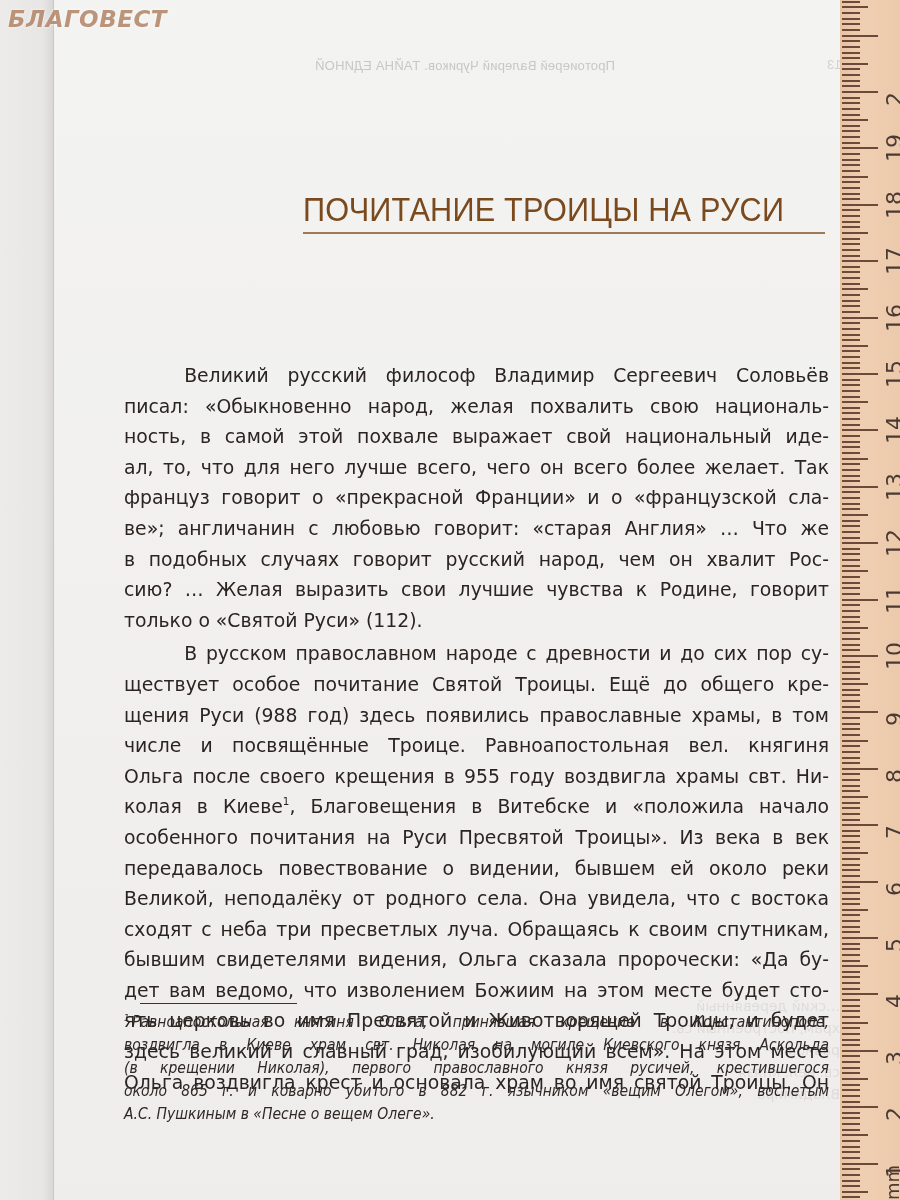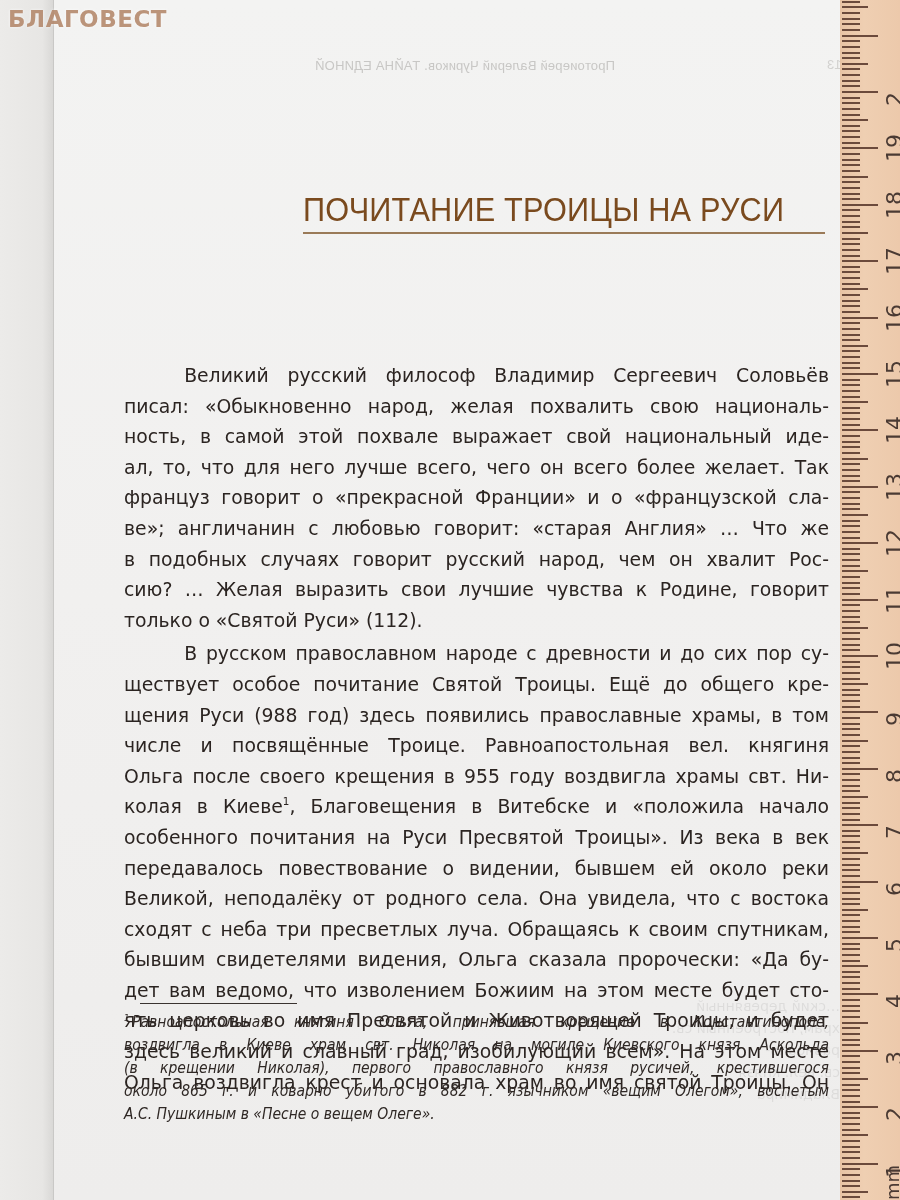--- a/index.html
+++ b/index.html
@@ -18,20 +18,21 @@
       position: absolute; left: 54px; top: 0; width: 786px; height: 1200px;
       background: linear-gradient(to bottom, #f3f3f2 0%, #f1f0ef 50%, #eeedec 100%);
     }
     .watermark {
       position: absolute; left: 8px; top: 6px;
       font-family: "DejaVu Sans", sans-serif; font-weight: bold;
       font-size: 23px; letter-spacing: 0.5px;
       color: #b58a6e; opacity: 0.9;
       text-shadow: 0 0 3px rgba(255,255,255,0.8);
       z-index: 5;
+      font-style: italic;
     }
     .running-head {
       position: absolute; left: 141px; top: 58px; width: 420px;
       font-family: "Liberation Sans", sans-serif; font-size: 13px;
       color: #c8c7c5; transform: scaleX(-1); white-space: nowrap;
       letter-spacing: 0.2px;
     }
     .page-num {
       position: absolute; left: 773px; top: 57px;
       font-family: "Liberation Sans", sans-serif; font-size: 13px;

